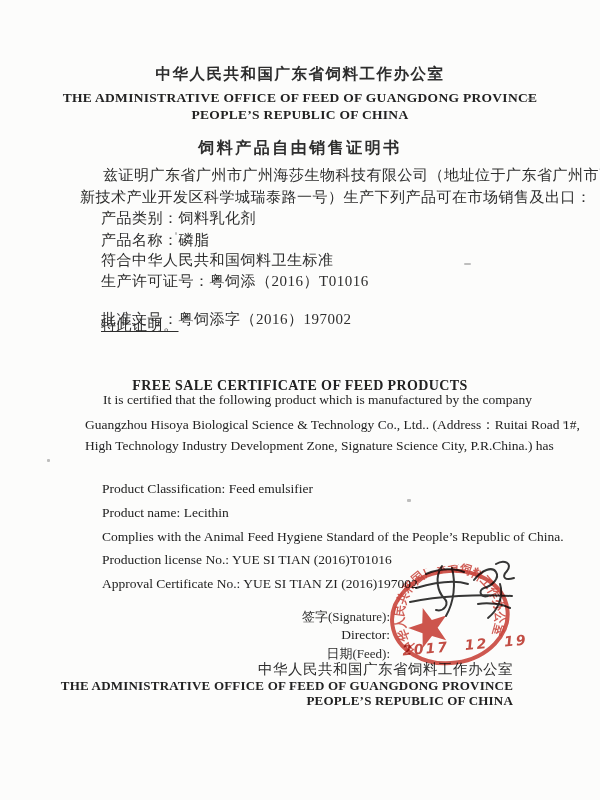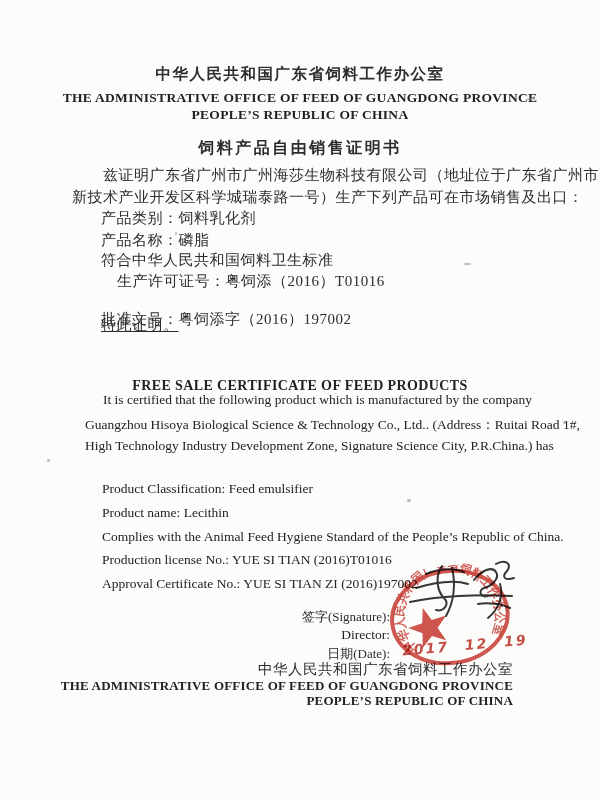--- a/index.html
+++ b/index.html
@@ -41,44 +41,44 @@
 
 <div class="page">
 
   <div class="abs center cn cn-head" style="top:64px;">中华人民共和国广东省饲料工作办公室</div>
   <div class="abs center en-head" style="top:90px;">THE ADMINISTRATIVE OFFICE OF FEED OF GUANGDONG PROVINCE</div>
   <div class="abs center en-head" style="top:107px;">PEOPLE’S REPUBLIC OF CHINA</div>
 
   <div class="abs center cn cn-cert-title" style="top:138px;">饲料产品自由销售证明书</div>
 
   <div class="abs cn cn-body" style="left:103px; top:166px;">兹证明广东省广州市广州海莎生物科技有限公司（地址位于广东省广州市高</div>
-  <div class="abs cn cn-body" style="left:72px; top:188px;">新技术产业开发区科学城瑞泰路一号）生产下列产品可在市场销售及出口：</div>
+  <div class="abs cn cn-body" style="left:80px; top:188px;">新技术产业开发区科学城瑞泰路一号）生产下列产品可在市场销售及出口：</div>
 
   <div class="abs cn cn-body" style="left:101px; top:209px;">产品类别：饲料乳化剂</div>
   <div class="abs cn cn-body" style="left:101px; top:251px;">符合中华人民共和国饲料卫生标准</div>
   <div class="abs cn cn-body" style="left:101px; top:231px;">产品名称：磷脂</div>
-  <div class="abs cn cn-body" style="left:101px; top:272px;margin-left:16px;">生产许可证号：粤饲添（2016）T01016</div>
+  <div class="abs cn cn-body" style="left:101px; top:272px;">生产许可证号：粤饲添（2016）T01016</div>
   <div class="abs cn cn-body" style="left:101px; top:310px;">批准文号：粤饲添字（2016）197002</div>
   <div class="abs cn cn-body" style="left:101px; top:316px;text-decoration:underline;">特此证明。</div>
 
   <div class="abs center en-title" style="top:366px;margin-top:12px;">FREE SALE CERTIFICATE OF FEED PRODUCTS</div>
 
   <div class="abs en-body" style="left:103px; top:392px;">It is certified that the following product which is manufactured by the company</div>
   <div class="abs en-body" style="left:85px; top:416px;">Guangzhou Hisoya Biological Science &amp; Technology Co., Ltd.. (Address：Ruitai Road 1#,</div>
   <div class="abs en-body" style="left:85px; top:438px;">High Technology Industry Development Zone, Signature Science City, P.R.China.) has</div>
 
   <div class="abs en-body" style="left:102px; top:481px;">Product Classification: Feed emulsifier</div>
   <div class="abs en-body" style="left:102px; top:505px;">Product name: Lecithin</div>
   <div class="abs en-body" style="left:102px; top:529px;">Complies with the Animal Feed Hygiene Standard of the People’s Republic of China.</div>
   <div class="abs en-body" style="left:102px; top:552px;">Production license No.: YUE SI TIAN (2016)T01016</div>
   <div class="abs en-body" style="left:102px; top:576px;">Approval Certificate No.: YUE SI TIAN ZI (2016)197002</div>
 
   <div class="abs cn footer-label" style="right:210px; top:608px;">签字(Signature):</div>
   <div class="abs footer-label" style="right:210px; top:627px; font-size:13.5px;">Director:</div>
-  <div class="abs cn footer-label" style="right:210px; top:645px;">日期(Date):</div>
+  <div class="abs cn footer-label" style="right:210px; top:645px;">日期(Feed):</div>
 
   <div class="abs cn footer-cn" style="right:87px; top:660px;">中华人民共和国广东省饲料工作办公室</div>
   <div class="abs footer-en" style="right:87px; top:678px;">THE ADMINISTRATIVE OFFICE OF FEED OF GUANGDONG PROVINCE</div>
   <div class="abs footer-en" style="right:87px; top:693px;">PEOPLE’S REPUBLIC OF CHINA</div>
 
   <div class="stamp-wrap">
     <svg width="132" height="104" viewBox="0 0 132 104" xmlns="http://www.w3.org/2000/svg">
       <defs>
         <path id="ringPath" d="M 30,79 A 46,46 0 1 1 102,79" fill="none"></path>
       </defs>

